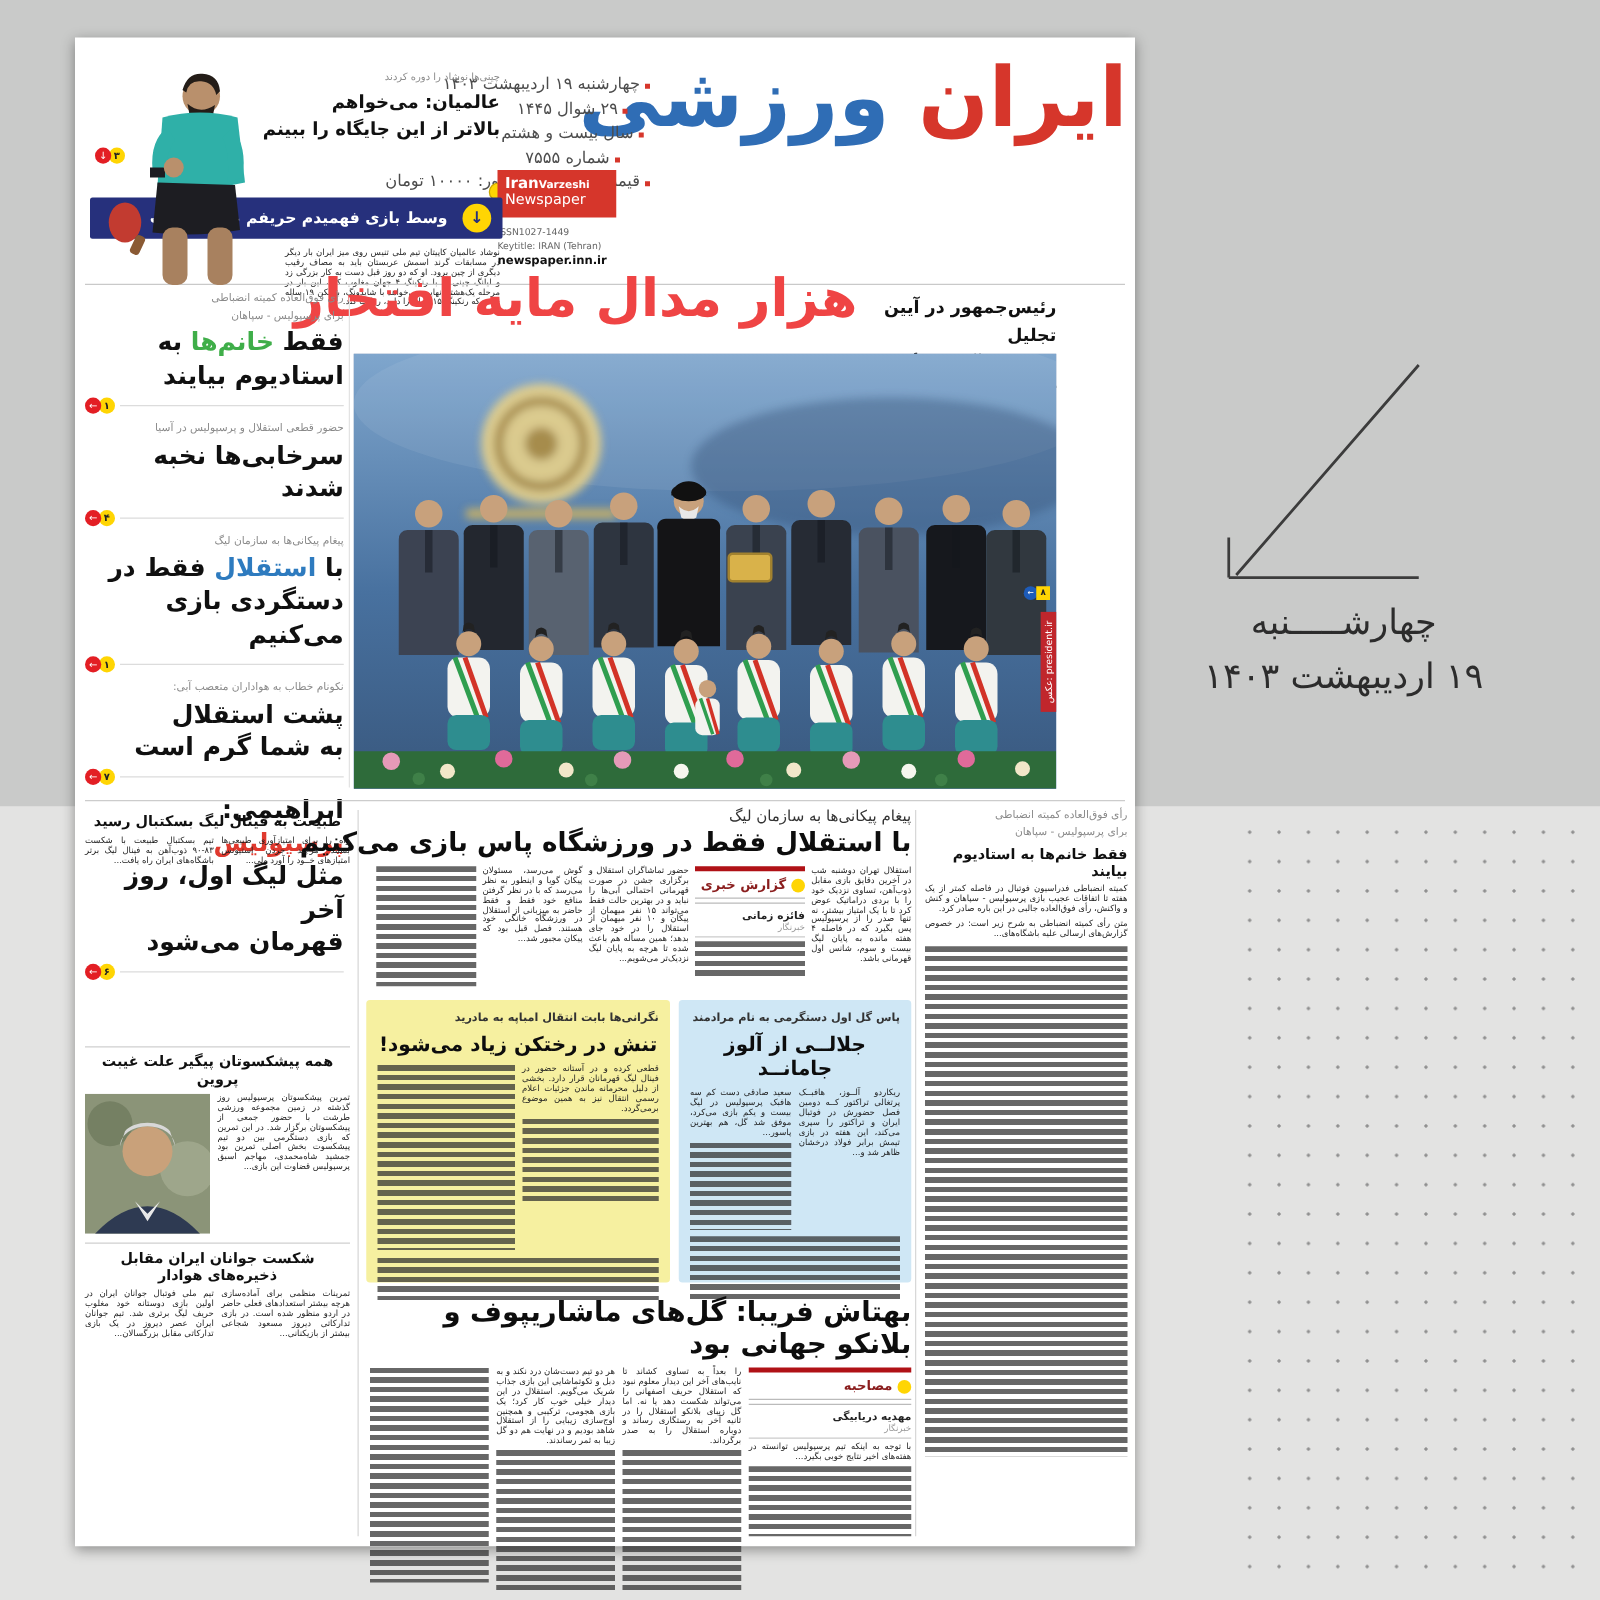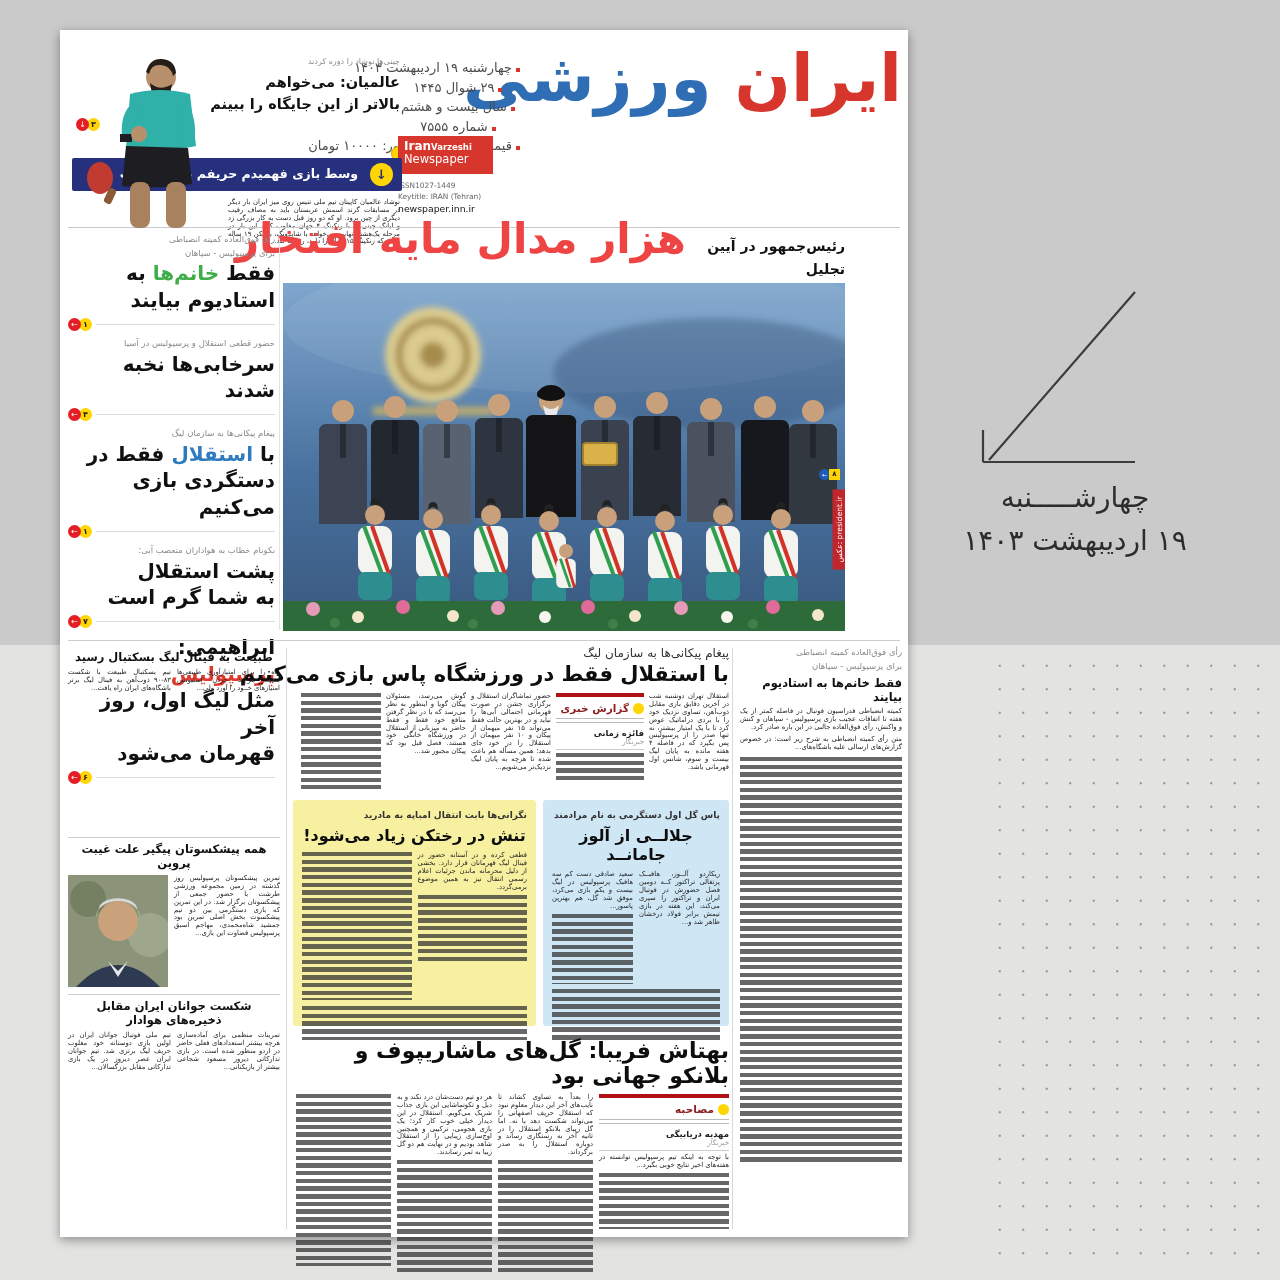--- a/index.html
+++ b/index.html
@@ -34,21 +34,21 @@
   .mastinfo div::before{content:"";display:inline-block;width:4px;height:4px;background:#d6362b;margin-left:4px}
   .brandbox{position:absolute;left:338px;top:106px;width:95px;height:38px;background:#d6362b;color:#fff;
             direction:ltr;text-align:left;padding:4px 6px;box-sizing:border-box;line-height:1.05}
   .brandbox .l1{font-size:12px;font-weight:bold}
   .brandbox .l1 small{font-size:8.5px}
   .brandbox .l2{font-size:11.5px}
   .ydot{position:absolute;left:331px;top:116px;width:13px;height:13px;border-radius:50%;
         background:#ffd503;border:1px solid #caa600}
   .issn{position:absolute;left:338px;top:150px;width:120px;direction:ltr;text-align:left;
         font-size:7.4px;color:#666;line-height:1.5}
-  .issn .site{font-size:9.3px;font-weight:normal;color:#111}
+  .issn .site{font-size:9.3px;font-weight:bold;color:#111}
   
   .tease-txt{position:absolute;left:150px;top:26px;width:190px;text-align:right}
   .tease-txt .k{font-size:8px;margin-bottom:3px}
   .tease-h{font-size:14.5px;font-weight:bold;color:#111;line-height:1.5}
   .tease-bar{position:absolute;left:12px;top:128px;width:330px;height:33px;background:#26307c;border-radius:2px}
   .tease-bar .txt{position:absolute;right:44px;top:8px;color:#fff;font-weight:bold;font-size:12.5px}
   .tease-bar .yc{position:absolute;right:9px;top:5px;width:23px;height:23px;border-radius:50%;
                  background:#ffd503;color:#26307c;font-weight:bold;font-size:13px;line-height:23px;text-align:center}
   .tease-body{position:absolute;left:168px;top:169px;width:172px}
   .ttphoto{position:absolute;left:4px;top:20px;width:168px;height:178px;z-index:3}

